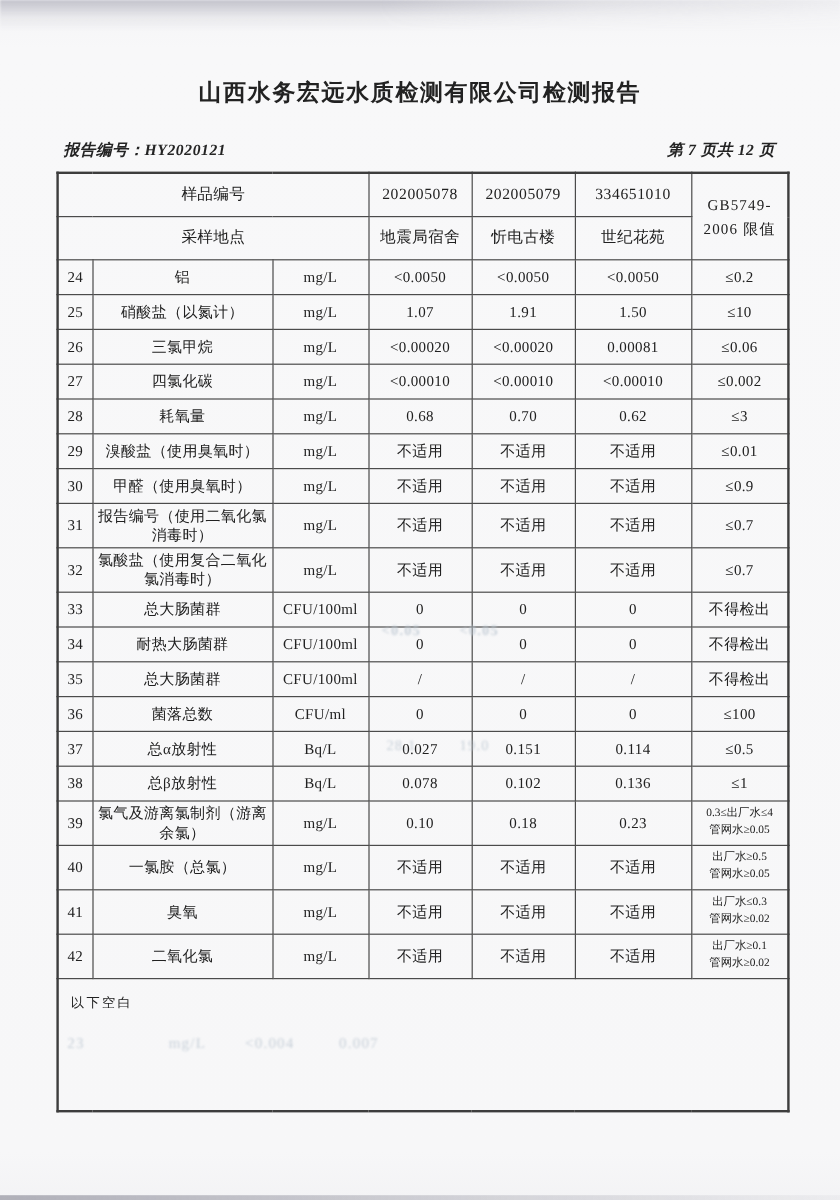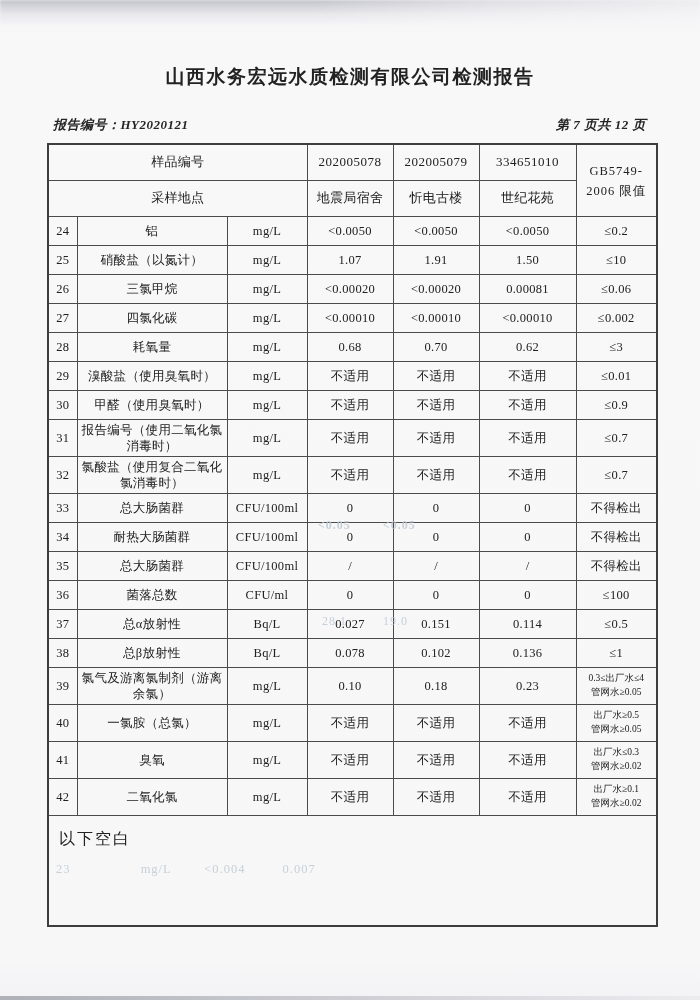--- a/index.html
+++ b/index.html
@@ -54,21 +54,21 @@
   thead td { height: 33px; font-size: 13px; letter-spacing: 2px; }
   thead td.num { letter-spacing: 0.5px; }
   tbody tr { height: 29px; }
   tbody tr.tall { height: 37px; }
   td.name-cell { text-align: left; padding-left: 6px; letter-spacing: 0.5px; }
   td.limit-head div { line-height: 1.6; letter-spacing: 1px; font-size: 12.5px; }
   td.limit-two { padding: 0; margin-top: 24px; }
   td.limit-two div { font-size: 9.5px; line-height: 1.45; letter-spacing: 0; white-space: nowrap; }
   tr.blank-row td {
     height: 96px; vertical-align: top; text-align: left;
-    padding: 13px 0 0 10px; font-size: 16px; letter-spacing: 2px;
+    padding: 13px 0 0 10px; font-size: 11px; letter-spacing: 2px;
   }
   .ghost {
     position: absolute; white-space: pre; pointer-events: none;
     color: #bfc9d3; opacity: 0.85; filter: blur(0.7px);
     font-size: 12px; letter-spacing: 1px;
   }
   .g0 { left: 318px; top: 518px; font-weight: bold; }
   .g1 { left: 322px; top: 582px; margin-top: 32px; }
   .g2 { left: 228px; top: 831px; font-size: 12.5px; }
   .g3 { left: 56px;  top: 862px; font-size: 12.5px; font-family: Liberation Serif, serif; }

